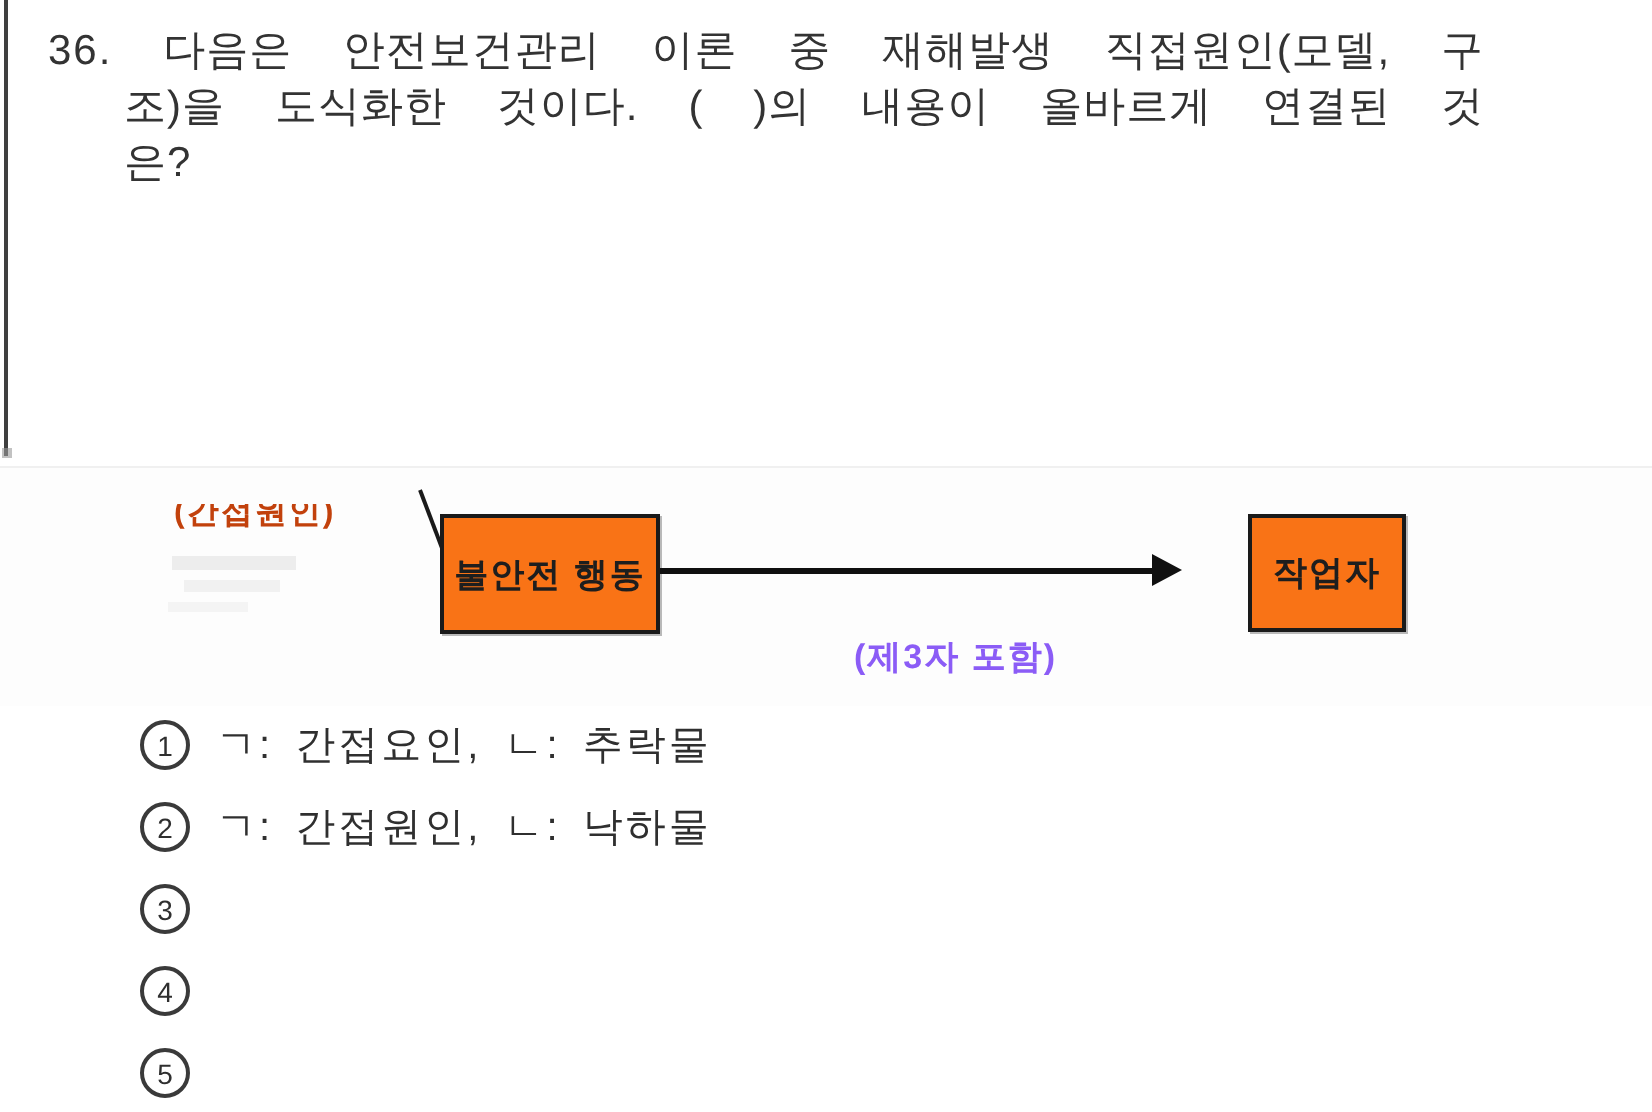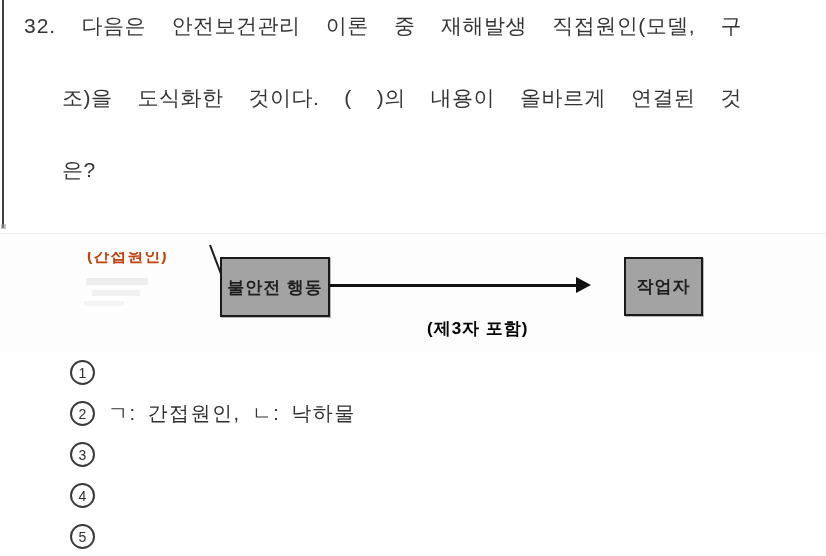--- a/index.html
+++ b/index.html
@@ -8,67 +8,67 @@
     font-family:"Liberation Sans","DejaVu Sans",sans-serif;color:#2f2f2f;
   }
   
   .left-rule{position:absolute;left:2px;top:0;width:2px;height:228px;background:#3f3f3f;}
   .left-rule-end{position:absolute;left:1px;top:224px;width:5px;height:5px;background:#9a9a9a;opacity:.6;}
 
   
   .question{position:absolute;left:24px;top:12px;width:718px;font-size:21px;line-height:28px;
     letter-spacing:.5px;word-spacing:3px;color:#333;}
   .q-line{text-align:justify;text-align-last:justify;white-space:normal;}
-  .q-line.cont{padding-left:38px;box-sizing:border-box;margin-top:44px;}
+  .q-line.cont{padding-left:38px;box-sizing:border-box;}
   .q-line.last{text-align-last:left;}
   .q-num{letter-spacing:1px;}
 
   
   .scan-strip{position:absolute;left:0;top:233px;width:826px;height:119px;background:#fdfdfd;
     border-top:1px solid #f0f0f0;}
   .clip-label{position:absolute;left:87px;top:252px;width:82px;height:16px;overflow:hidden;}
   .clip-label span{display:block;margin-top:-6px;font-size:16px;font-weight:700;color:#c2410c;
     letter-spacing:1px;white-space:nowrap;}
   .artifact{position:absolute;background:#ededed;}
   .a1{left:86px;top:278px;width:62px;height:7px;}
   .a2{left:92px;top:290px;width:48px;height:6px;background:#f1f1f1;}
   .a3{left:84px;top:301px;width:40px;height:5px;background:#f4f4f4;}
 
   .diag-svg{position:absolute;left:0;top:0;}
 
-  .dbox{position:absolute;border:2px solid #1a1a1a;background:#a3a3a3;display:flex;
+  .dbox{position:absolute;border:2px solid #1a1a1a;background:#f97316;display:flex;
     align-items:center;justify-content:center;font-weight:700;color:#1e1e1e;
     box-shadow:1px 1px 0 #b9b9b9;}
   .dbox.left{left:220px;top:257px;width:106px;height:56px;font-size:17px;letter-spacing:1px;}
   .dbox.right{left:624px;top:257px;width:75px;height:55px;font-size:17px;letter-spacing:1px;}
 
   .arrow-shaft{position:absolute;left:330px;top:284px;width:250px;height:3px;background:#101010;}
   .arrow-head{position:absolute;left:576px;top:277px;width:0;height:0;
     border-left:15px solid #101010;border-top:8px solid transparent;border-bottom:8px solid transparent;}
   .arrow-caption{position:absolute;left:427px;top:317px;font-size:17px;font-weight:700;
-    color:#000000;letter-spacing:1px;}
+    color:#8b5cf6;letter-spacing:1px;}
 
   
   .options{position:absolute;left:70px;top:352px;width:500px;}
   .opt-row{display:flex;align-items:center;height:41px;cursor:default;}
   .opt-circle{flex:0 0 auto;width:21px;height:21px;border:2px solid #3a3a3a;border-radius:50%;
     display:flex;align-items:center;justify-content:center;font-size:14px;color:#2f2f2f;
     line-height:1;}
   .opt-label{margin-left:13px;font-size:20px;color:#2f2f2f;letter-spacing:1.5px;word-spacing:4px;}
 </style>
 </head>
 <body>
 
 <div id="page">
 
   <div class="left-rule"></div>
   <div class="left-rule-end"></div>
 
   <div class="question">
-    <div class="q-line"><span class="q-num">32.</span> <span>다음은 안전보건관리 이론 중 재해발생 직접원인(모델, 구</span></div>
+    <div class="q-line"><span class="q-num">36.</span> <span>다음은 안전보건관리 이론 중 재해발생 직접원인(모델, 구</span></div>
     <div class="q-line cont">조)을 도식화한 것이다. ( )의 내용이 올바르게 연결된 것</div>
     <div class="q-line cont last">은?</div>
   </div>
 
   <div class="scan-strip"></div>
 
   <div class="clip-label">
       <span>(간접원인)</span>
     </div>
   <div class="artifact a1"></div>
@@ -87,20 +87,21 @@
   <div class="arrow-head"></div>
   <div class="arrow-caption">(제3자 포함)</div>
 
   <div class="dbox right">
       <span>작업자</span>
     </div>
 
   <div class="options">
     <div class="opt-row">
       <span class="opt-circle">1</span>
+      <span class="opt-label">ㄱ: 간접요인, ㄴ: 추락물</span>
     </div>
     <div class="opt-row">
       <span class="opt-circle">2</span>
       <span class="opt-label">ㄱ: 간접원인, ㄴ: 낙하물</span>
     </div>
     <div class="opt-row">
       <span class="opt-circle">3</span>
     </div>
     <div class="opt-row">
       <span class="opt-circle">4</span>

